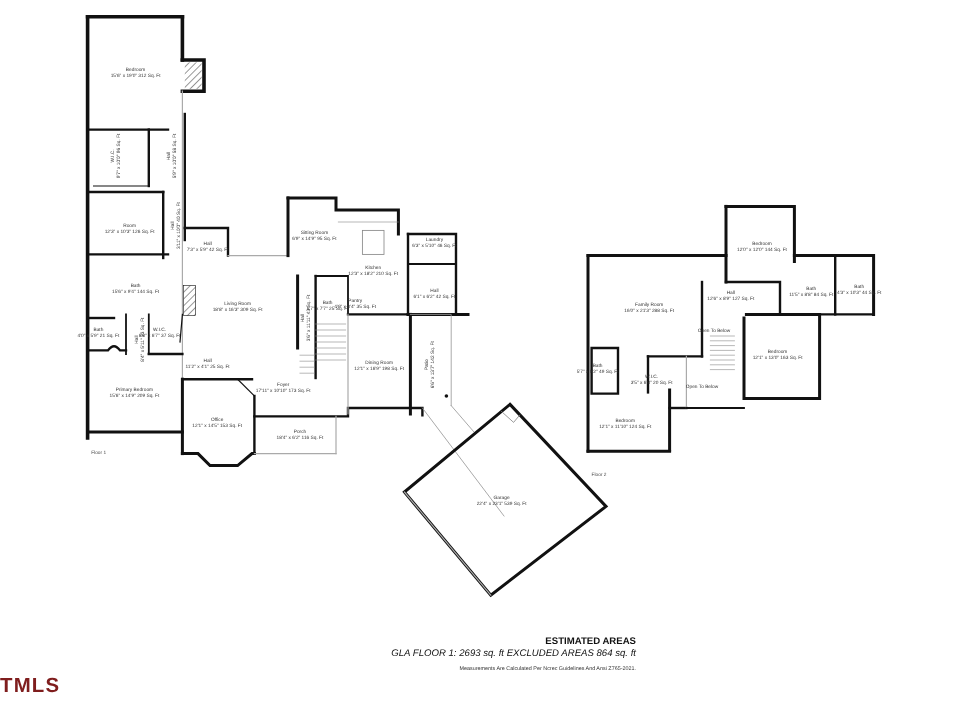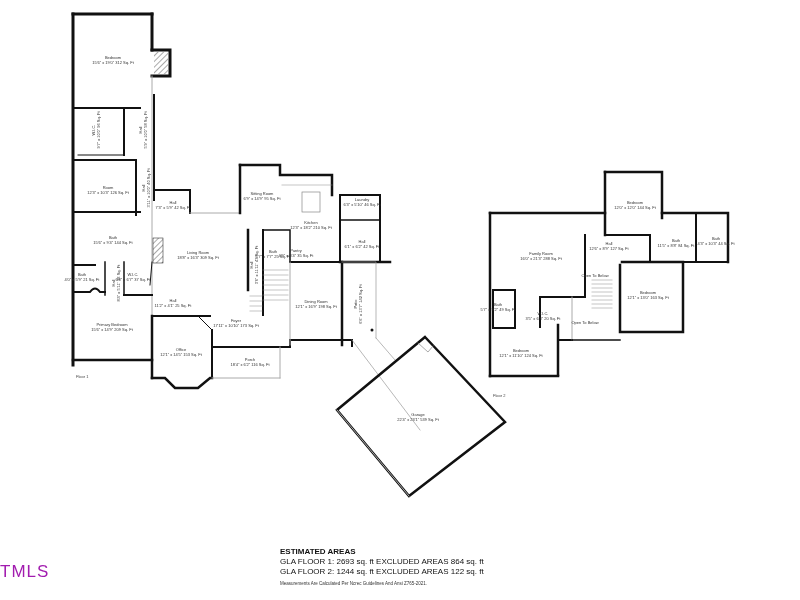--- a/index.html
+++ b/index.html
@@ -2,25 +2,25 @@
 <html><head>
 <meta charset="utf-8">
 <style>
   html,body{margin:0;padding:0;background:#fff;}
   body{width:800px;height:600px;position:relative;overflow:hidden;font-family:"Liberation Sans",sans-serif;}
   svg{position:absolute;left:0;top:0;}
   .lbl{position:absolute;font-size:4px;line-height:5px;text-align:center;color:#333;white-space:nowrap;transform:translate(-50%,-50%);}
   .lbl .n{display:block;}
   .vlbl{transform:translate(-50%,-50%) rotate(-90deg);}
   .floor{position:absolute;font-size:4px;color:#444;}
-  .summary{position:absolute;left:280px;top:547px;width:250px;text-align:left;color:#111;}
+  .summary{position:absolute;left:280px;top:530px;width:250px;text-align:right;color:#111;}
   .summary .h{font-weight:bold;font-size:8px;line-height:10px;}
-  .summary .l{font-size:8px;line-height:10px;}
+  .summary .l{font-size:8px;line-height:10px;font-style:italic;}
   .summary .f{font-size:4.5px;line-height:8px;margin-top:3px;color:#333;}
-  .mls{position:absolute;left:0;top:562px;font-size:17px;letter-spacing:1px;color:#a21caf;font-weight:400;}
+  .mls{position:absolute;left:0;top:562px;font-size:17px;letter-spacing:1px;color:#7f1d1d;font-weight:700;}
 </style>
 </head>
 <body>
 
 <svg width="800" height="600" viewBox="0 0 800 600">
   <g fill="none" stroke="#111" stroke-linecap="square">
 
     <path d="M73,14 L152,14" stroke-width="3"></path>
     <path d="M73,14 L73,365" stroke-width="3"></path>
     <path d="M152,14 L152,50" stroke-width="3"></path>
@@ -270,17 +270,16 @@
       <span class="n">12'1" x 11'10" 124 Sq. Ft</span>
     </div>
   </div>
 
 <div class="floor" style="left:76px;top:374px;">Floor 1</div>
 <div class="floor" style="left:493px;top:393px;">Floor 2</div>
 
 <div class="summary">
   <div class="h">ESTIMATED AREAS</div>
   <div class="l">GLA FLOOR 1: 2693 sq. ft EXCLUDED AREAS 864 sq. ft</div>
-  <div class="l">GLA FLOOR 2: 1244 sq. ft EXCLUDED AREAS 122 sq. ft</div>
   <div class="f">Measurements Are Calculated Per Ncrec Guidelines And Ansi Z765-2021.</div>
 </div>
 
 <div class="mls">TMLS</div>
 
 </body></html>

